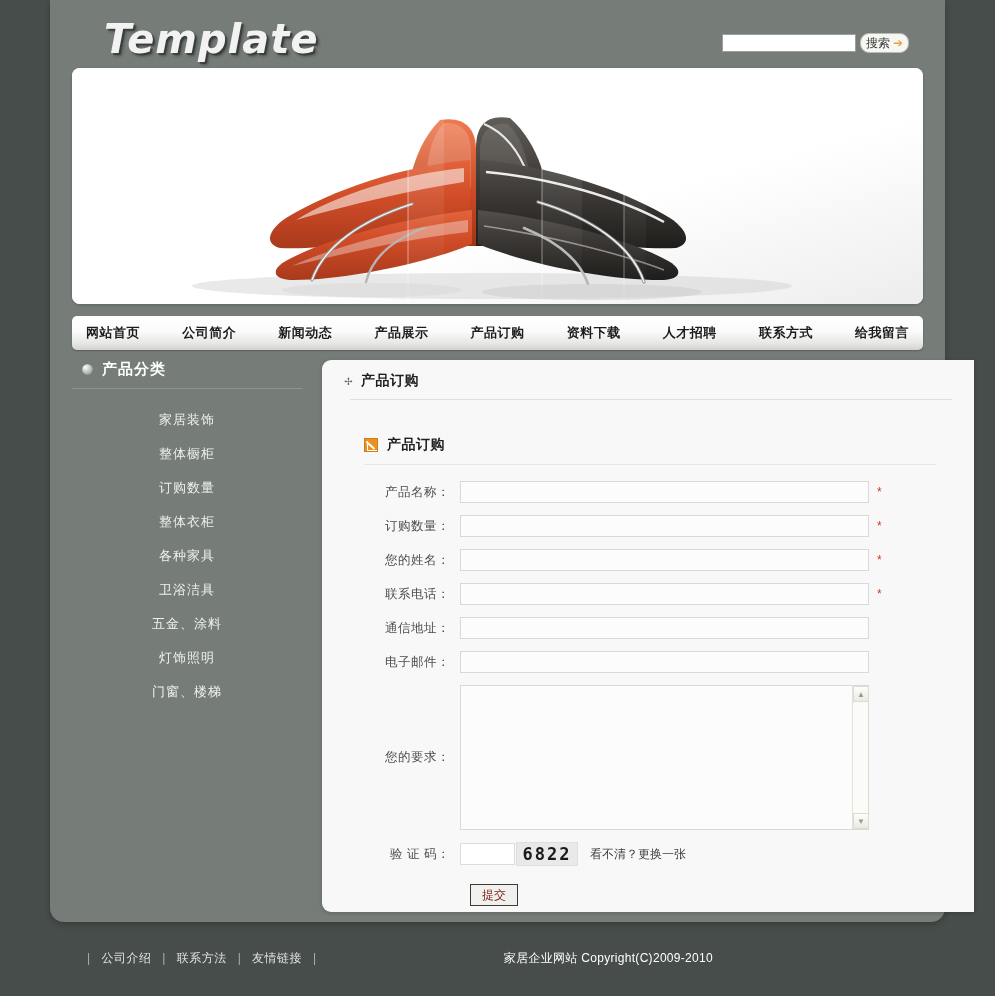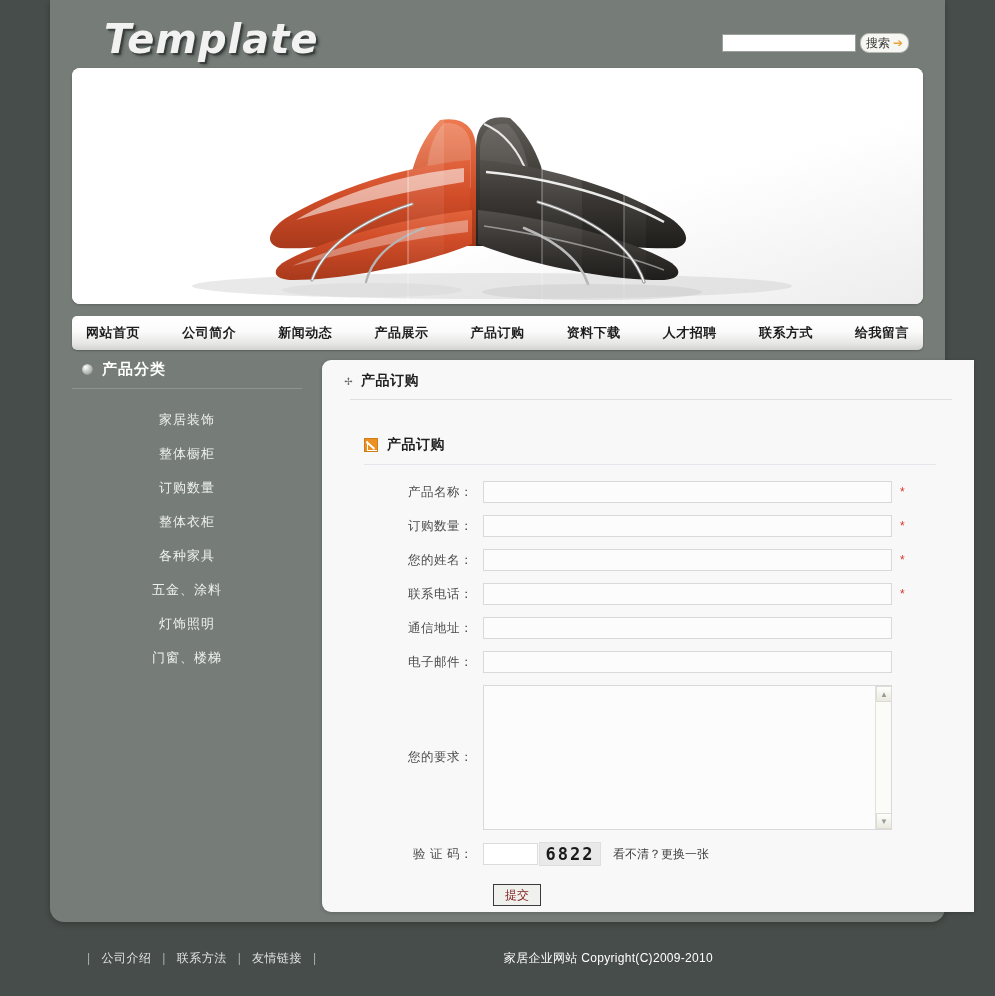--- a/index.html
+++ b/index.html
@@ -218,21 +218,21 @@
     color: #1f1f1f;
     letter-spacing: .5px;
   }
   .sec-rule {
     margin: 10px 38px 0 42px;
     height: 1px;
     background: #e3e7ec;
   }
 
   
-  .form { padding: 16px 0 0 0; margin-left: 23px; }
+  .form { padding: 16px 0 0 0; }
   .row {
     display: flex;
     align-items: center;
     margin-bottom: 12px;
   }
   .row .lab {
     width: 138px;
     text-align: right;
     padding-right: 10px;
     font-size: 12.5px;
@@ -476,20 +476,21 @@
       <div class="side-title">
         <span class="bullet"></span>
         <span class="side-title-text">产品分类</span>
       </div>
       <div class="side-list">
         <div class="side-item">家居装饰</div>
         <div class="side-item">整体橱柜</div>
         <div class="side-item">订购数量</div>
         <div class="side-item">整体衣柜</div>
         <div class="side-item">各种家具</div>
+        <div class="side-item">卫浴洁具</div>
         <div class="side-item">五金、涂料</div>
         <div class="side-item">灯饰照明</div>
         <div class="side-item">门窗、楼梯</div>
       </div>
     </div>
 
     <div class="content">
 
       <div class="crumb">
         <span class="cross">✢</span>

